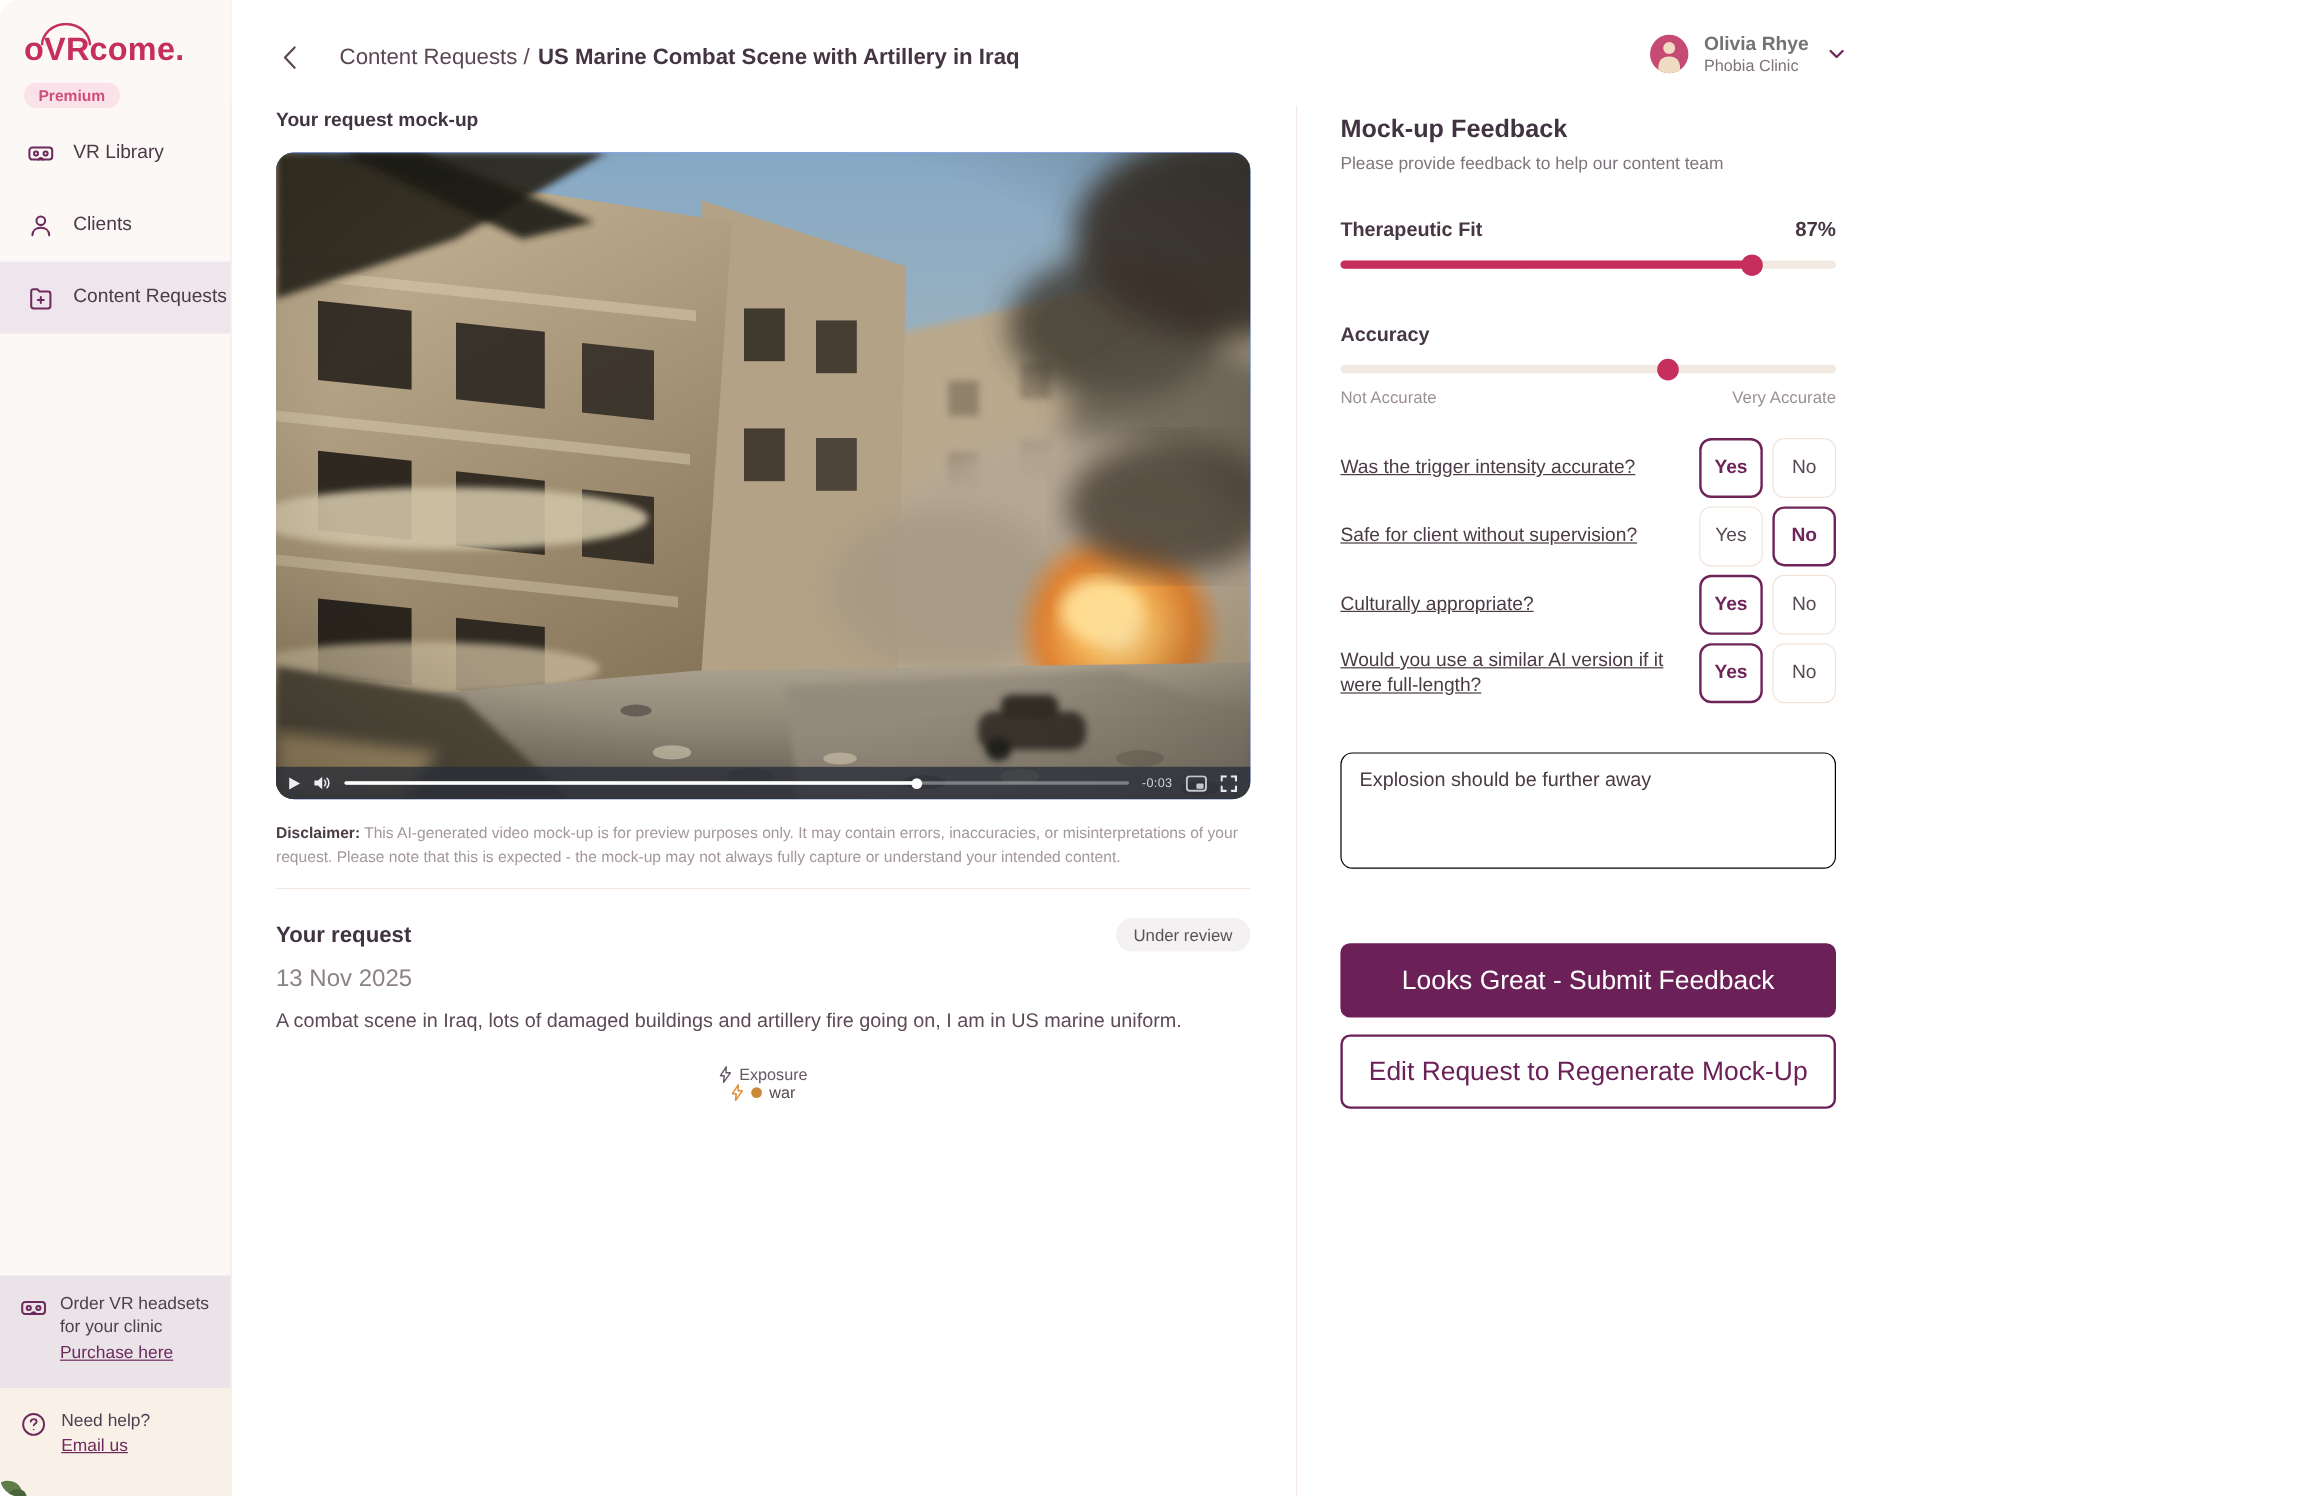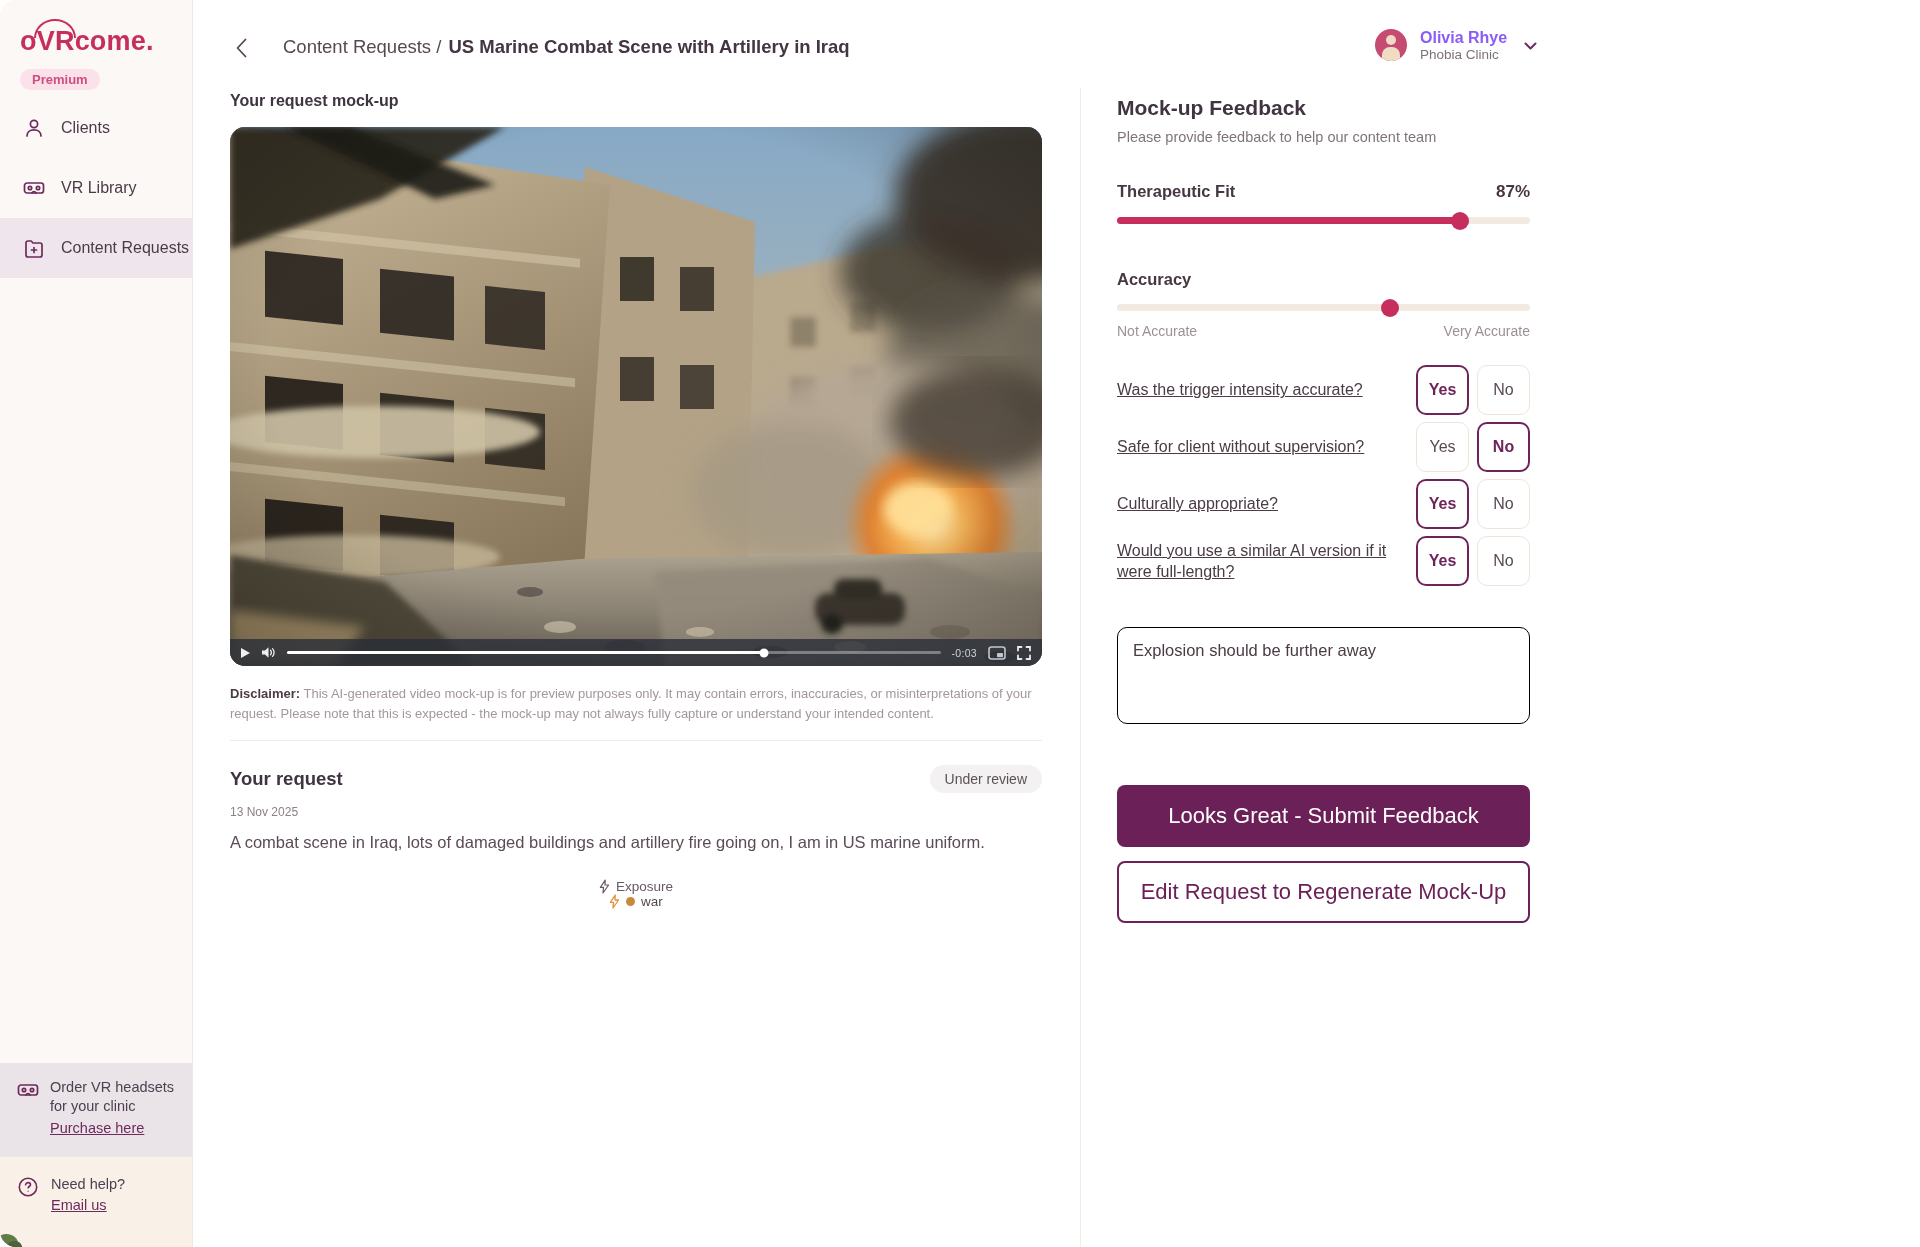--- a/index.html
+++ b/index.html
@@ -29,21 +29,21 @@
   
   .topbar { position:absolute; left:193px; top:0; width:1727px; height:86px; background:#fff; }
   .back-btn { position:absolute; left:37px; top:36px; width:22px; height:24px; display:flex; align-items:center; justify-content:center; cursor:pointer; color:#5A4553; background:none; border:none; }
   .breadcrumb { position:absolute; left:90px; top:36px; font-size:18.5px; white-space:nowrap; display:flex; gap:7px; }
   .bc-section { color:#5A4754; cursor:pointer; }
   .bc-current { color:#443542; font-weight:700; }
   .user-chip { position:absolute; left:1182px; top:28px; display:flex; align-items:center; gap:13px; cursor:pointer; }
   .avatar { width:32px; height:32px; border-radius:50%; background:#C64B72; position:relative; overflow:hidden; flex:0 0 auto; }
   .avatar .head { position:absolute; left:11px; top:6px; width:10px; height:10px; border-radius:50%; background:#F0DCC2; }
   .avatar .body { position:absolute; left:7px; top:18px; width:18px; height:16px; border-radius:8px 8px 0 0; background:#F0DCC2; }
-  .user-name { font-size:16px; font-weight:700; color:#8b5cf6; line-height:1.2; }
+  .user-name { font-size:16px; font-weight:700; color:#737373; line-height:1.2; }
   .user-org { font-size:13.5px; color:#7E727A; }
   .user-caret { color:#6E2A5C; margin-left:4px; }
 
   
   .vdivider { position:absolute; left:1080px; top:88px; bottom:0; width:1px; background:#F5EBE4; }
   .mockup { position:absolute; left:230px; top:92px; width:812px; }
   .sec-label { font-size:16px; font-weight:700; color:#3F3440; }
   .video { position:relative; margin-top:17px; width:812px; height:539px; border-radius:15px; overflow:hidden; background:#1d4ed8; }
   .video svg.scene { display:block; width:812px; height:539px; }
   .controls { position:absolute; left:0; right:0; bottom:0; height:27px; background:rgba(40,45,55,.78); display:flex; align-items:center; padding:0 11px; gap:11px; }
@@ -53,21 +53,21 @@
   .progress .fill { position:absolute; left:0; top:0; bottom:0; background:#fff; border-radius:2px; }
   .progress .knob { position:absolute; top:50%; width:9px; height:9px; border-radius:50%; background:#fff; transform:translate(-50%,-50%); }
   .vtime { font-size:10.5px; color:#CED3DA; letter-spacing:.3px; }
   .vicon { display:flex; align-items:center; cursor:pointer; }
   .disclaimer { margin-top:18px; font-size:13px; line-height:1.57; color:#A3979D; }
   .disclaimer b { color:#4A3B45; font-weight:700; }
   .rule { margin-top:15px; border:none; border-top:1px solid #F3E9E2; }
   .req-head { margin-top:24px; display:flex; align-items:center; justify-content:space-between; }
   .req-title { font-size:18.5px; font-weight:700; color:#3F3440; }
   .status-pill { background:#F3F1F2; color:#5A5156; font-size:14px; padding:6px 15px; border-radius:16px; }
-  .req-date { margin-top:12px; font-size:12px; color:#8C8187; }
+  .req-date { margin-top:12px; font-size:20px; color:#8C8187; }
   .req-text { margin-top:14px; font-size:16.5px; color:#5C4B57; }
   .tags { margin-top:27px; display:flex; align-items:center; justify-content:space-between;flex-direction:column; }
   .tag { display:flex; align-items:center; gap:6px; font-size:13.5px; color:#665864; }
   .tag.warm { color:#55484F; }
   .dot { width:9px; height:9px; border-radius:50%; background:#C98A3C; }
 
   
   .panel { position:absolute; left:1117px; top:96px; width:413px; }
   .panel h2 { font-size:21px; font-weight:700; color:#3F3440; }
   .panel-sub { margin-top:9px; font-size:14.5px; color:#80747C; }
@@ -99,37 +99,37 @@
     <div class="logo-wrap">
       <span>o</span>
         <span class="logo-mid">VR</span>
         <span>come.</span>
     </div>
     <span class="premium" style="align-self:flex-start;">Premium</span>
 
     <nav class="nav">
       <div class="nav-item">
         <span class="nicon">
-          <svg width="22" height="22" viewBox="0 0 22 22" fill="none" stroke="currentColor" stroke-width="1.7" stroke-linecap="round">
-              <circle cx="11" cy="7" r="3.6"></circle>
-              <path d="M4 19c0-4 3.1-6.2 7-6.2s7 2.2 7 6.2"></path>
-            </svg>
-        </span>
-        <span class="nlabel">Clients</span>
-      </div>
-      <div class="nav-item">
-        <span class="nicon">
           <svg width="24" height="24" viewBox="0 0 24 24" fill="none" stroke="currentColor" stroke-width="1.7" stroke-linecap="round" stroke-linejoin="round">
               <rect x="2.5" y="7" width="19" height="10" rx="2.5"></rect>
               <circle cx="8" cy="12" r="1.7"></circle>
               <circle cx="16" cy="12" r="1.7"></circle>
               <path d="M10 17c.9-1.8 3.1-1.8 4 0"></path>
             </svg>
         </span>
         <span class="nlabel">VR Library</span>
+      </div>
+      <div class="nav-item">
+        <span class="nicon">
+          <svg width="22" height="22" viewBox="0 0 22 22" fill="none" stroke="currentColor" stroke-width="1.7" stroke-linecap="round">
+              <circle cx="11" cy="7" r="3.6"></circle>
+              <path d="M4 19c0-4 3.1-6.2 7-6.2s7 2.2 7 6.2"></path>
+            </svg>
+        </span>
+        <span class="nlabel">Clients</span>
       </div>
       <div class="nav-item active">
         <span class="nicon">
           <svg width="22" height="22" viewBox="0 0 22 22" fill="none" stroke="currentColor" stroke-width="1.7" stroke-linecap="round" stroke-linejoin="round">
               <path d="M3 18V6c0-1.1.9-2 2-2h3.2L10 6h7c1.1 0 2 .9 2 2v10c0 1.1-.9 2-2 2H5c-1.1 0-2-.9-2-2z"></path>
               <path d="M11 10.5v5M8.5 13h5"></path>
             </svg>
         </span>
         <span class="nlabel">Content Requests</span>
       </div>

